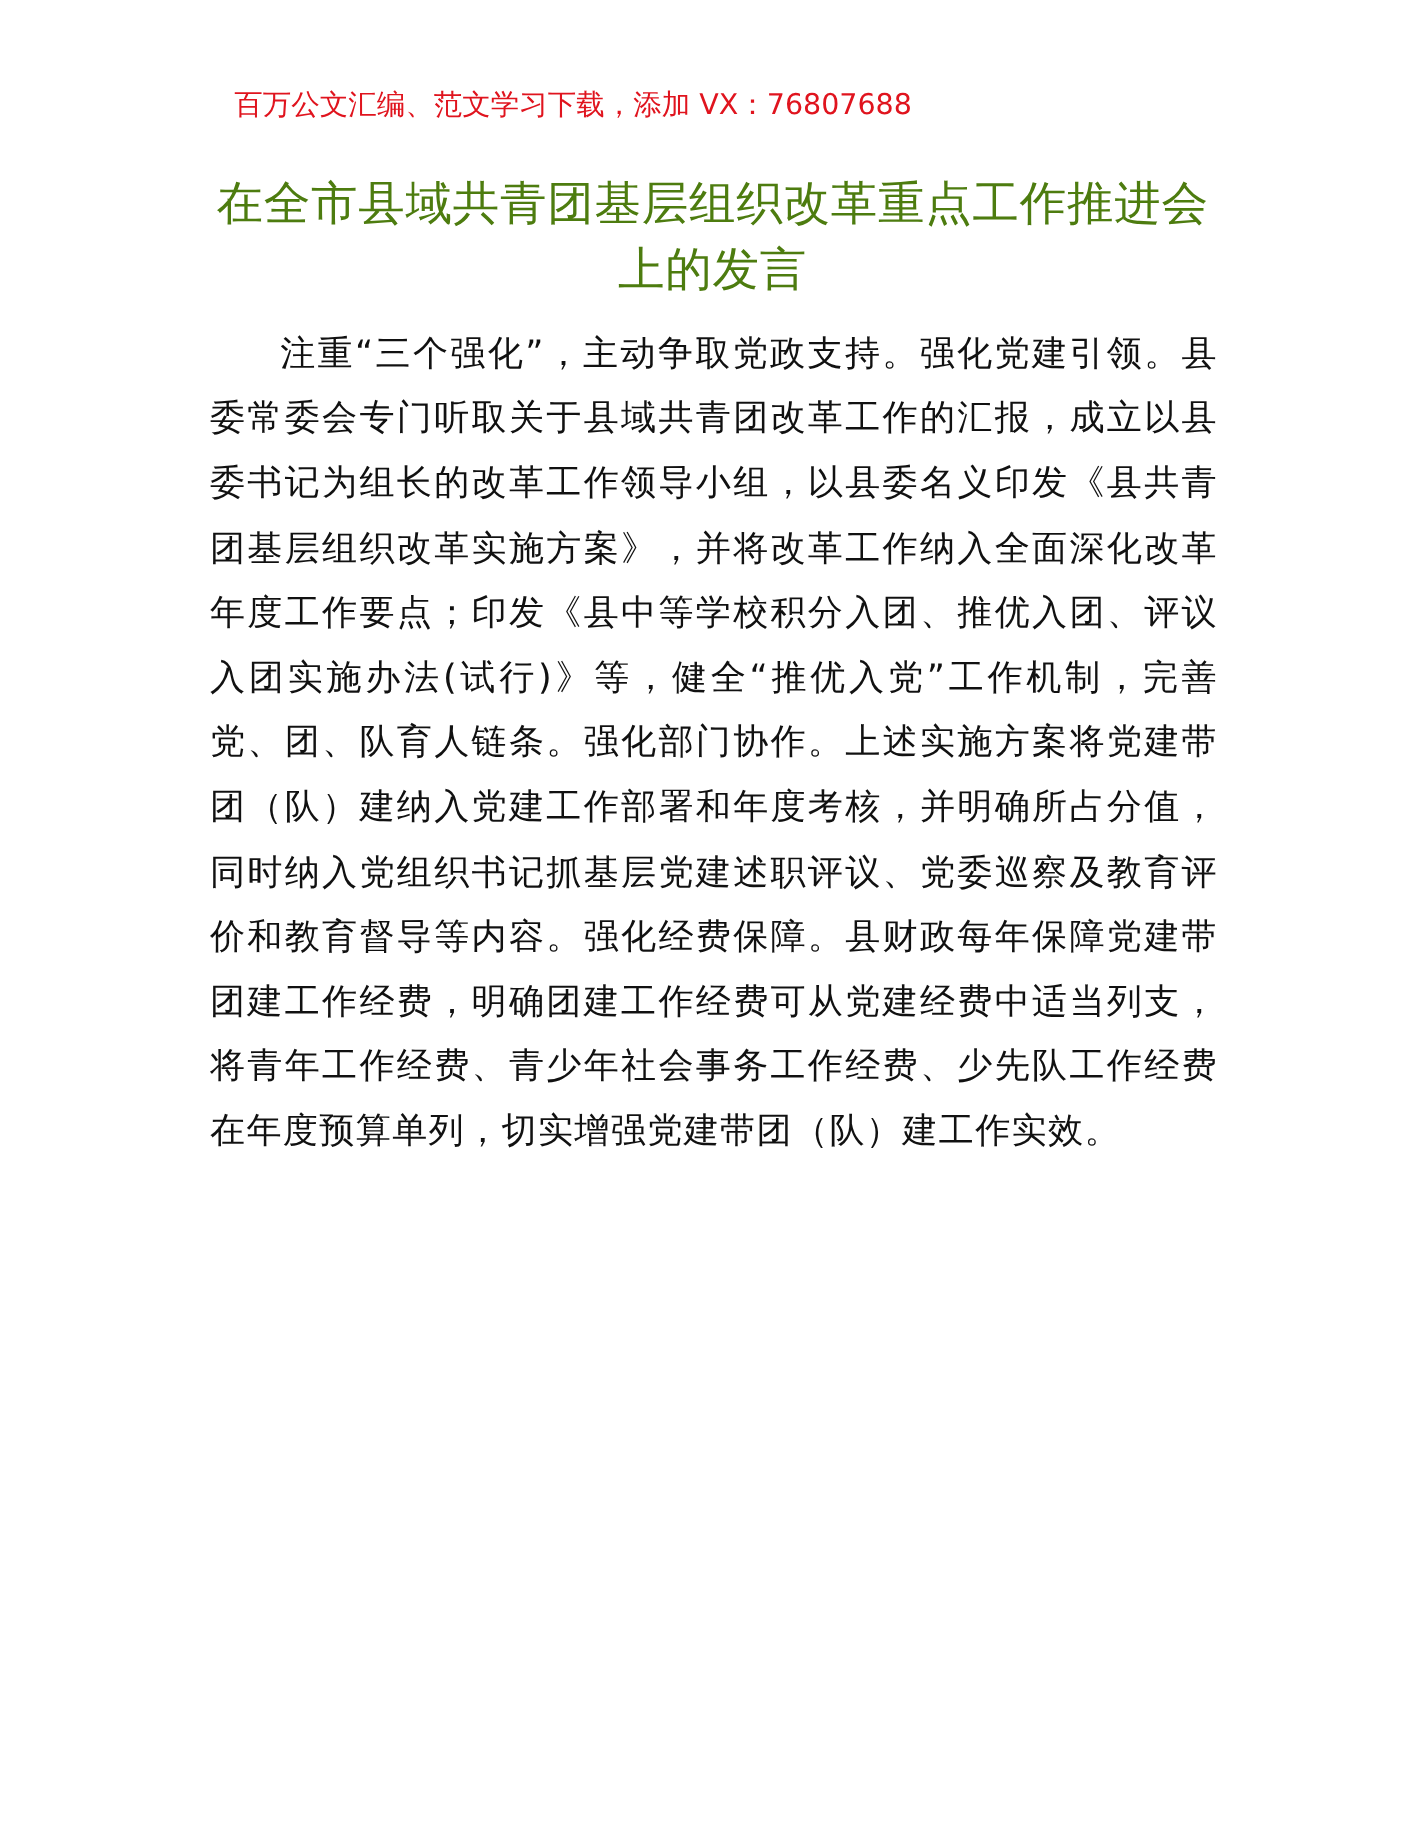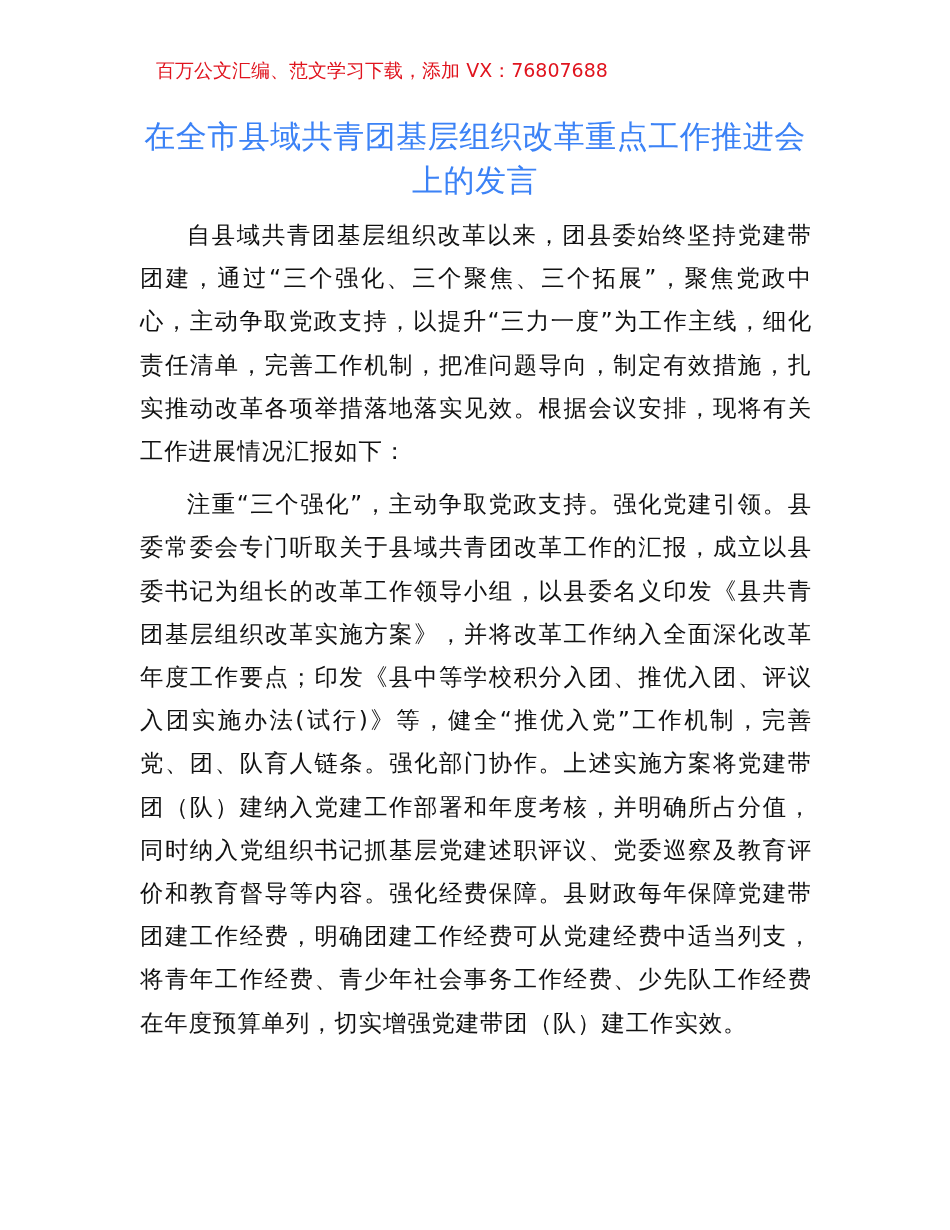--- a/index.html
+++ b/index.html
@@ -1,30 +1,29 @@
 <!DOCTYPE html>
 <html><head>
 <meta charset="utf-8">
 <style>
   html, body { margin: 0; padding: 0; background: #ffffff; }
   body { width: 950px; height: 1230px; position: relative; overflow: hidden;
          font-family: "DejaVu Sans", "Liberation Sans", sans-serif; color: #111111; }
   .header-banner { position: absolute; top: 56px; left: 0; width: 764px; text-align: center;
          font-size: 19px; line-height: 28px; color: #e0141e; letter-spacing: 0px; }
   .title { position: absolute; top: 114px; left: 140px; width: 670px; text-align: center;
-         font-size: 31px; line-height: 44px; color: #3b82f6; letter-spacing: 0.5px; }
+         font-size: 31px; line-height: 44px; color: #4d7c0f; letter-spacing: 0.5px; }
   .body-text { position: absolute; top: 214px; left: 140px; width: 672px; }
   .para { margin: 0; font-size: 23.4px; line-height: 43.2px; text-align: justify;
          text-indent: 2em; letter-spacing: 0.9px; word-break: break-all; }
   .para.salutation { margin-bottom: 10px; }
   .para.p1 { margin-bottom: 10px; }
 </style>
 </head>
 <body>
 
 <div class="header-banner">百万公文汇编、范文学习下载，添加 VX：76807688</div>
 
 <div class="title">在全市县域共青团基层组织改革重点工作推进会上的发言</div>
 
 <div class="body-text">
-  <p class="para p1">自县域共青团基层组织改革以来，团县委始终坚持党建带团建，通过“三个强化、三个聚焦、三个拓展”，聚焦党政中心，主动争取党政支持，以提升“三力一度”为工作主线，细化责任清单，完善工作机制，把准问题导向，制定有效措施，扎实推动改革各项举措落地落实见效。根据会议安排，现将有关工作进展情况汇报如下：</p>
   <p class="para p2">注重“三个强化”，主动争取党政支持。强化党建引领。县委常委会专门听取关于县域共青团改革工作的汇报，成立以县委书记为组长的改革工作领导小组，以县委名义印发《县共青团基层组织改革实施方案》，并将改革工作纳入全面深化改革年度工作要点；印发《县中等学校积分入团、推优入团、评议入团实施办法(试行)》等，健全“推优入党”工作机制，完善党、团、队育人链条。强化部门协作。上述实施方案将党建带团（队）建纳入党建工作部署和年度考核，并明确所占分值，同时纳入党组织书记抓基层党建述职评议、党委巡察及教育评价和教育督导等内容。强化经费保障。县财政每年保障党建带团建工作经费，明确团建工作经费可从党建经费中适当列支，将青年工作经费、青少年社会事务工作经费、少先队工作经费在年度预算单列，切实增强党建带团（队）建工作实效。</p>
 </div>
 
 </body></html>

